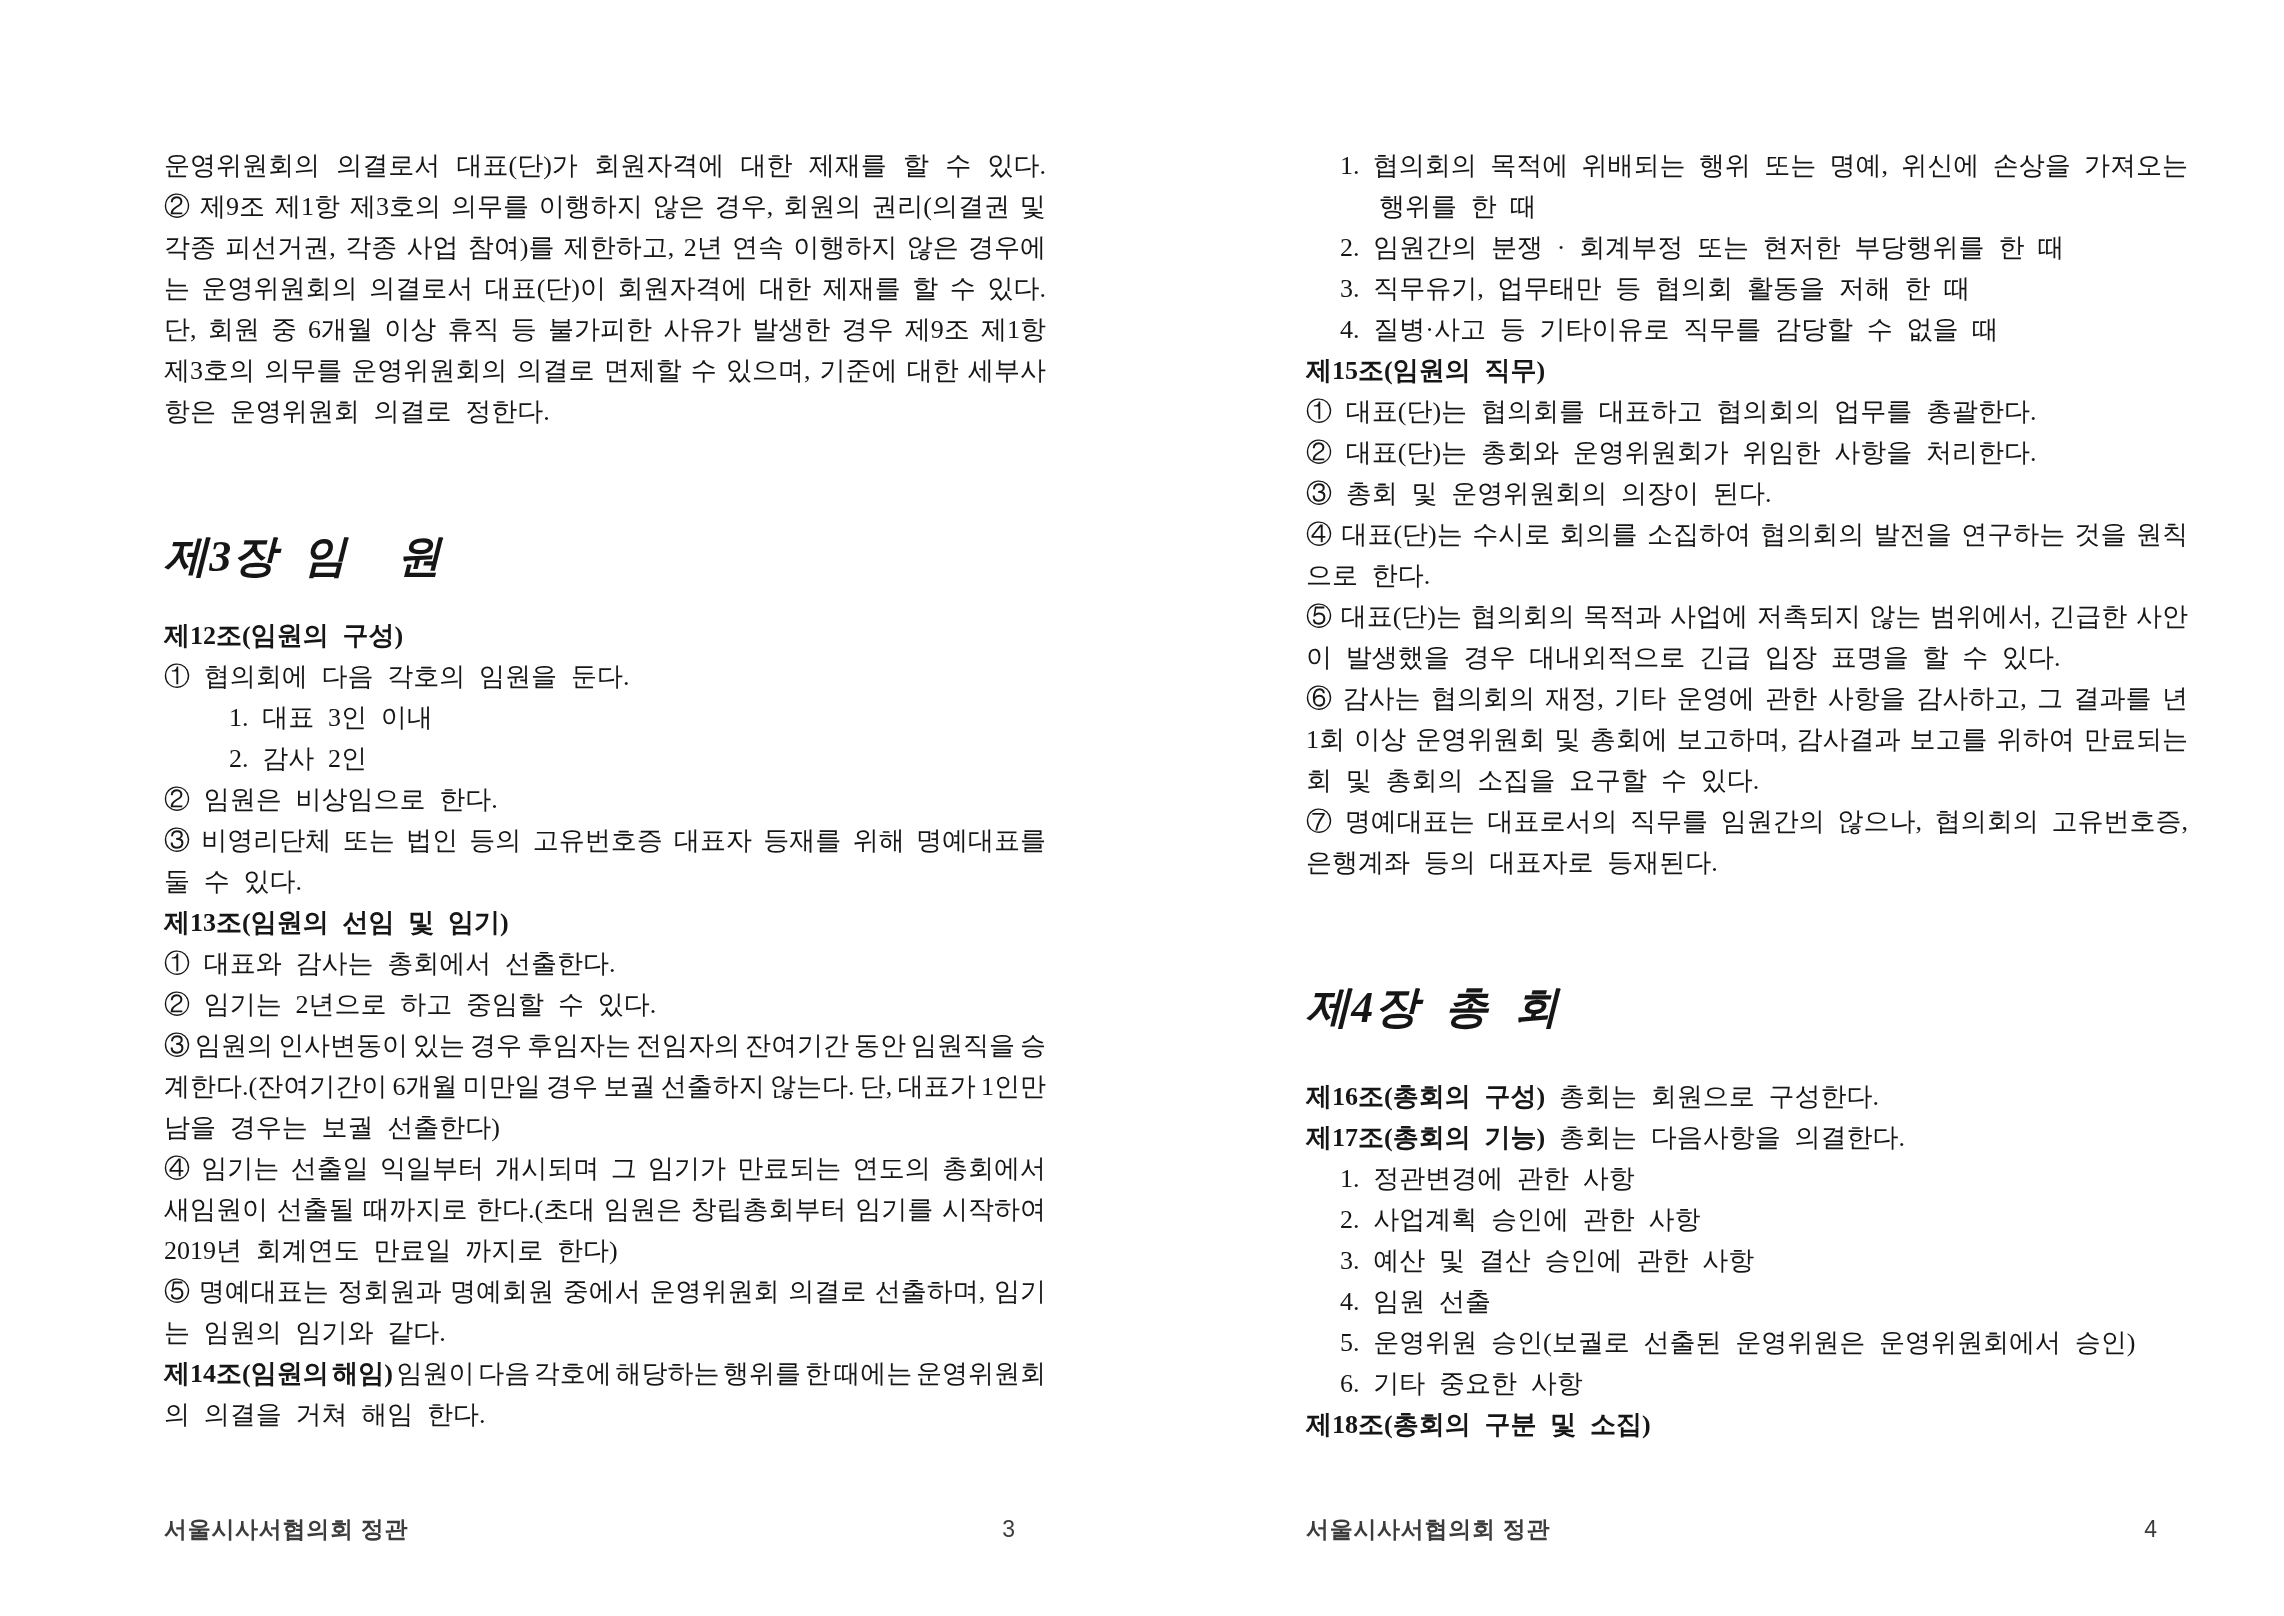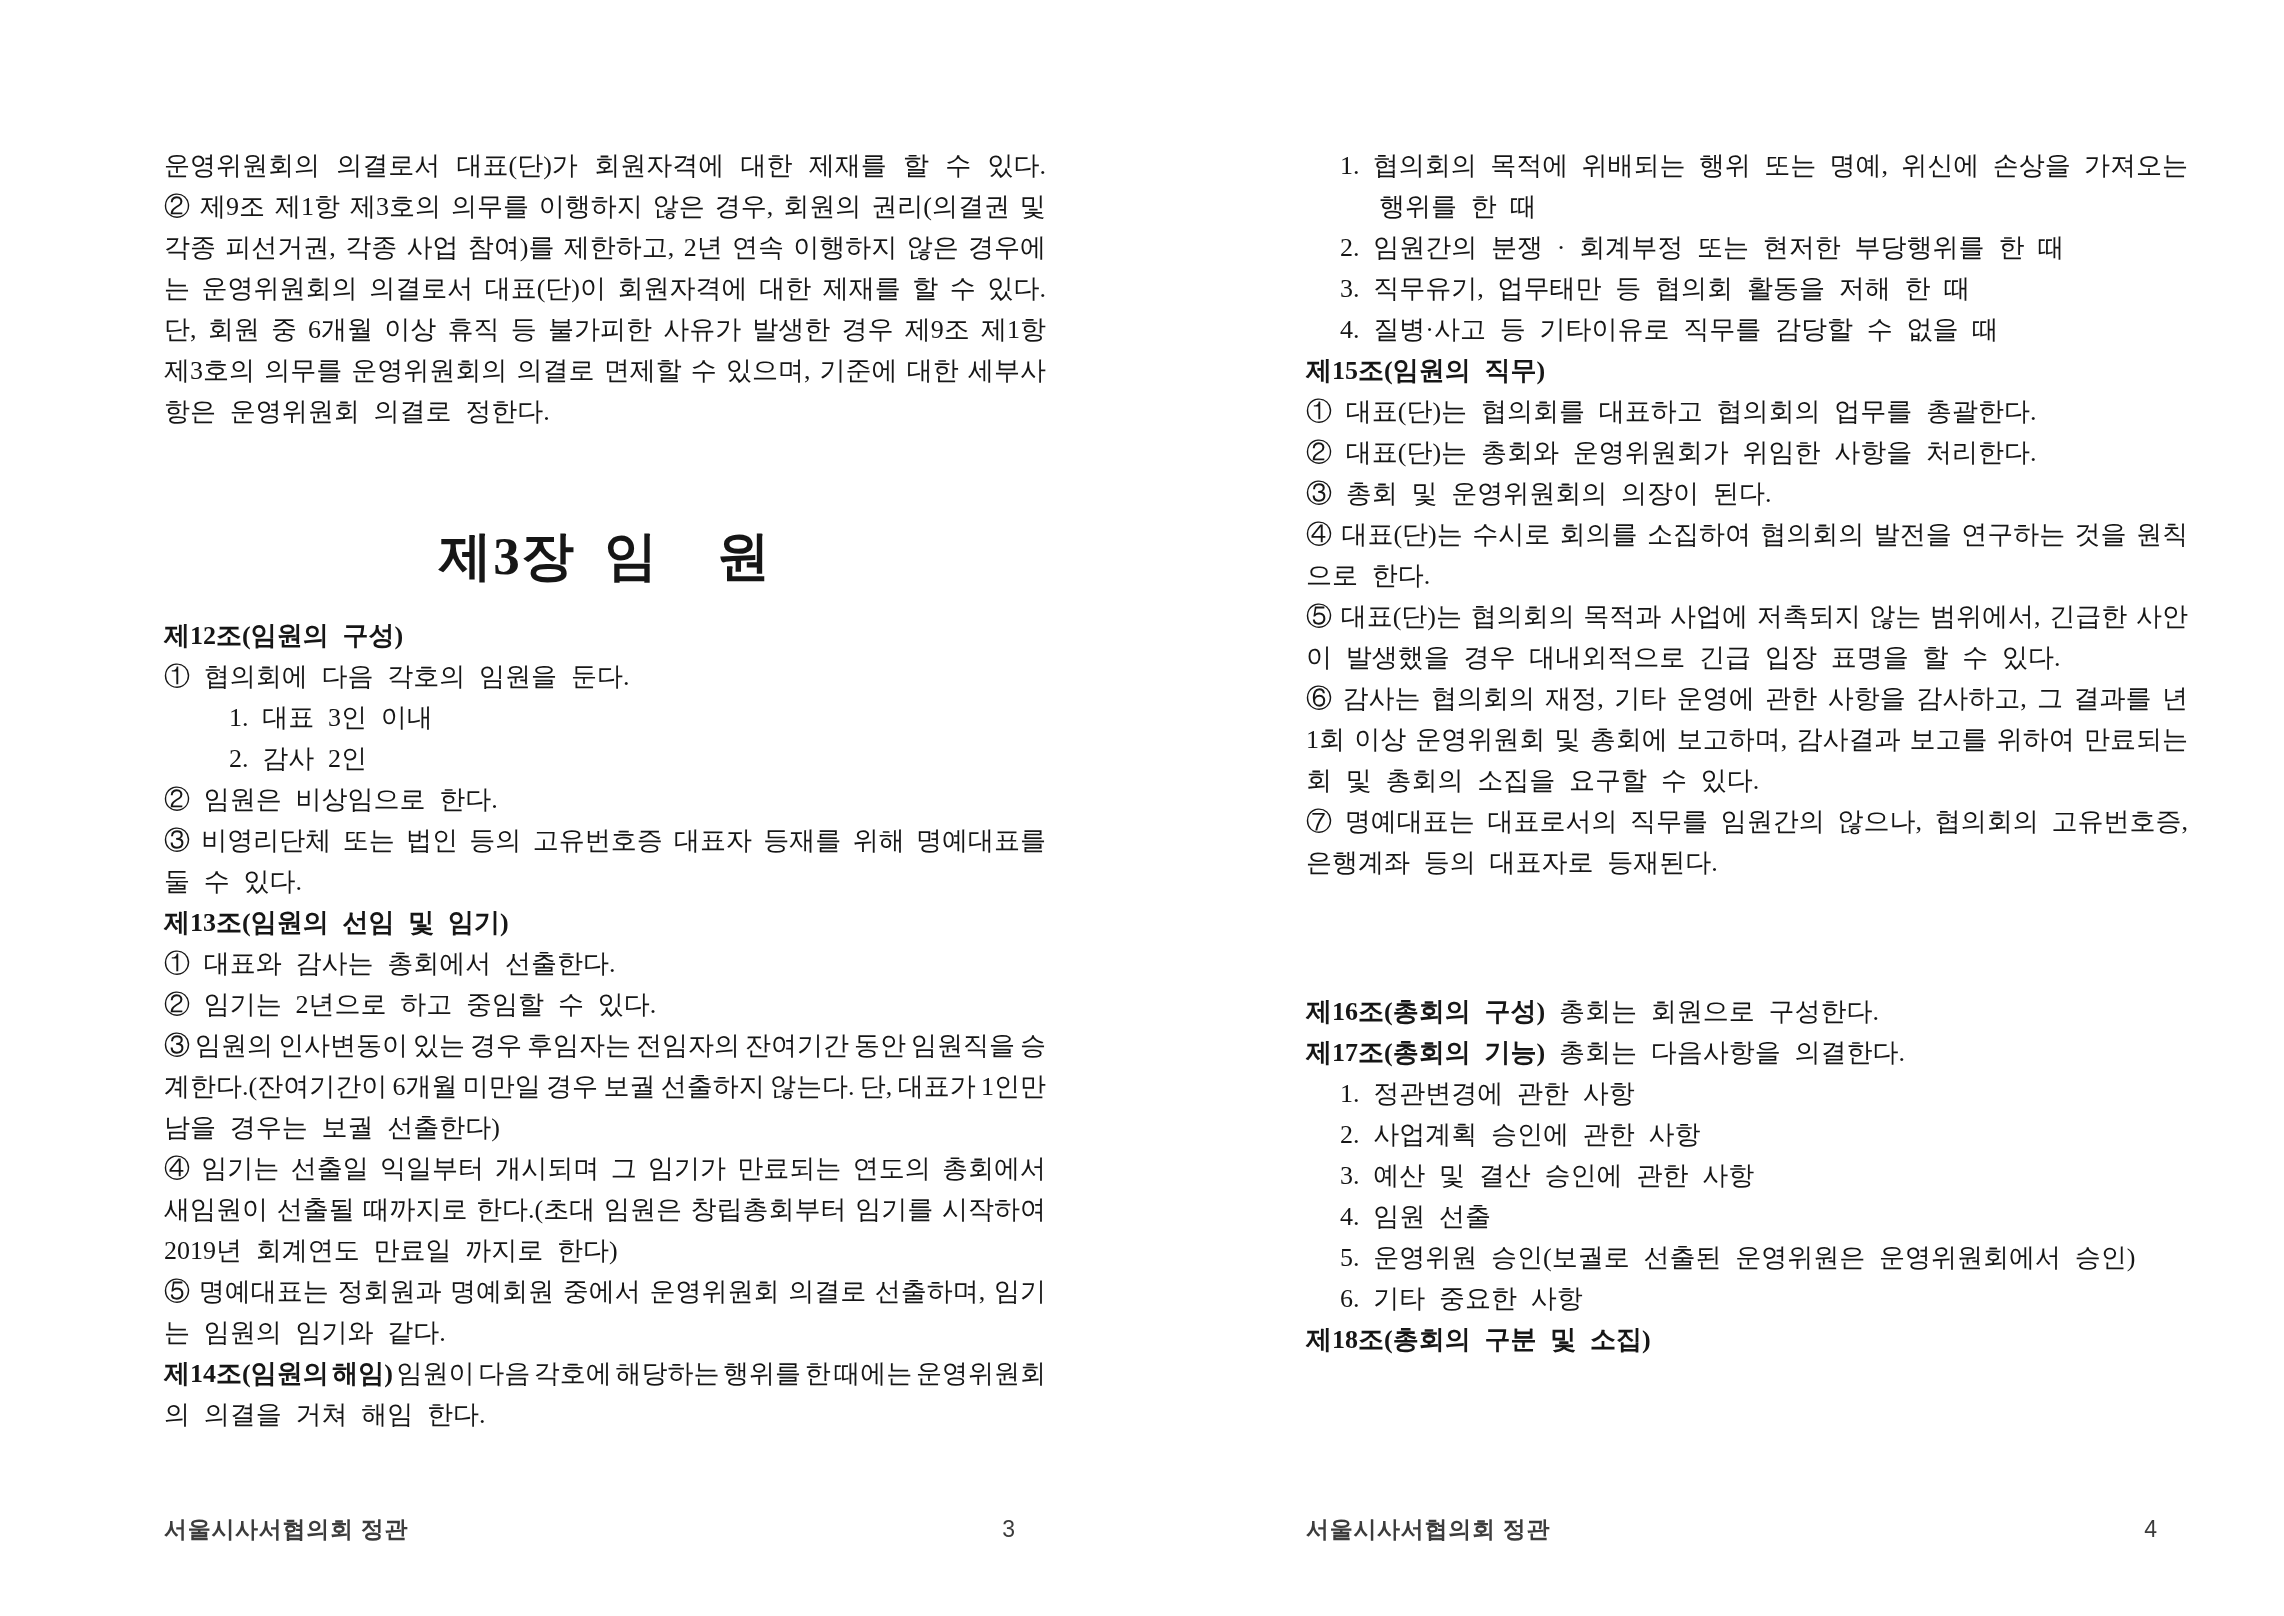--- a/index.html
+++ b/index.html
@@ -32,24 +32,24 @@
   .line.just {
     display: flex;
     justify-content: space-between;
     word-spacing: 0;
     white-space: normal;
   }
   .line.just span { display: inline-block; }
   .b, .bold { font-weight: 700; }
   .chapter {
     height: 85px; line-height: 85px;
-    font-size: 53px; font-weight: 700;
-    text-align: center;
+    font-size: 44px; font-weight: 700;
     white-space: pre;
     letter-spacing: 1.3px;
+    font-style: italic;
   }
   .gap { width: 100%; }
   .footer {
     position: absolute;
     left: 164px; right: 96px; top: 1511px;
     height: 36px; line-height: 36px;
     display: flex; justify-content: space-between;
     font-family: "Liberation Sans", "DejaVu Sans", sans-serif;
     font-size: 23px; color: #3c3c3c;
   }
@@ -325,20 +325,21 @@
           <span>명예대표는</span>
           <span>대표로서의</span>
           <span>직무를</span>
           <span>임원간의</span>
           <span>않으나,</span>
           <span>협의회의</span>
           <span>고유번호증,</span>
         </div>
         <div class="line">은행계좌 등의 대표자로 등재된다.</div>
         <div class="gap" style="height: 82px;"></div>
+        <div class="chapter">제4장  총  회</div>
         <div class="gap" style="height: 26px;"></div>
         <div class="line"><span class="b">제16조(총회의 구성)</span> 총회는 회원으로 구성한다.</div>
         <div class="line"><span class="b">제17조(총회의 기능)</span> 총회는 다음사항을 의결한다.</div>
         <div class="line" style="padding-left: 34px;">1. 정관변경에 관한 사항</div>
         <div class="line" style="padding-left: 34px;">2. 사업계획 승인에 관한 사항</div>
         <div class="line" style="padding-left: 34px;">3. 예산 및 결산 승인에 관한 사항</div>
         <div class="line" style="padding-left: 34px;">4. 임원 선출</div>
         <div class="line" style="padding-left: 34px;">5. 운영위원 승인(보궐로 선출된 운영위원은 운영위원회에서 승인)</div>
         <div class="line" style="padding-left: 34px;">6. 기타 중요한 사항</div>
         <div class="line bold">제18조(총회의 구분 및 소집)</div>

